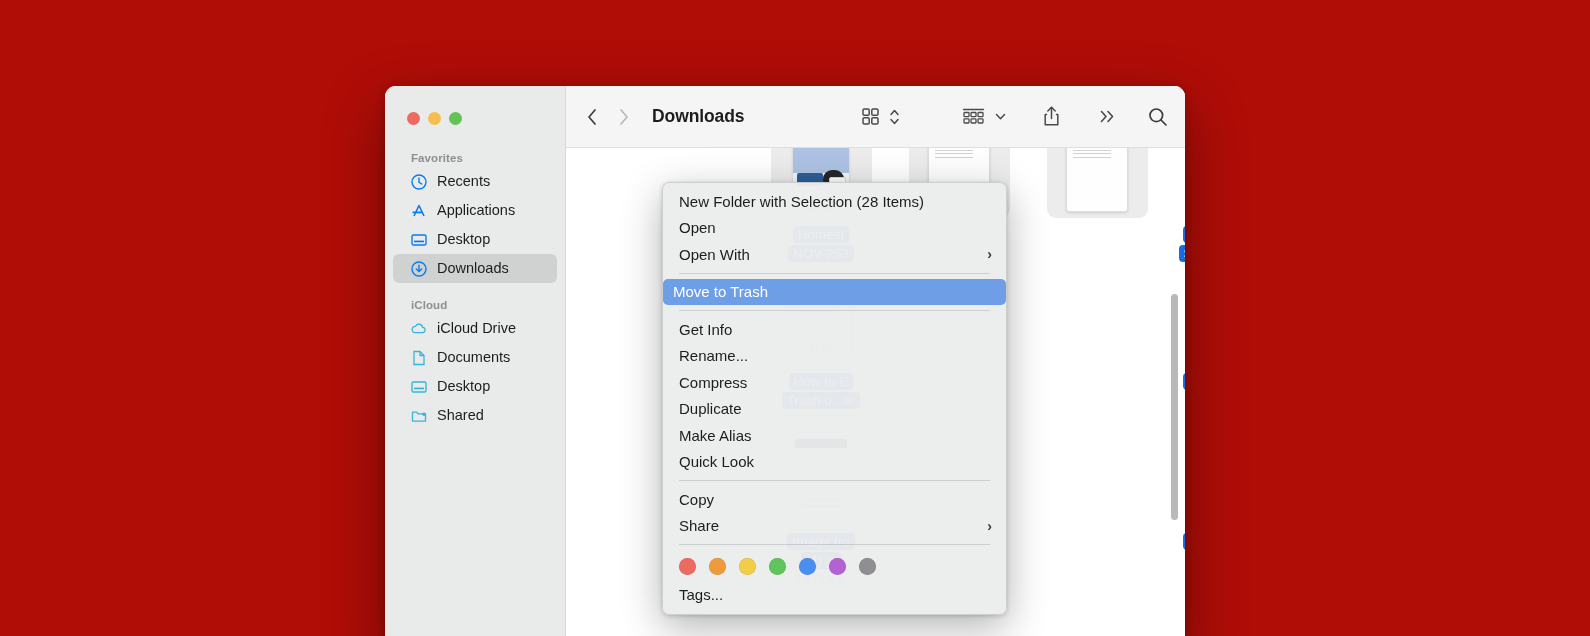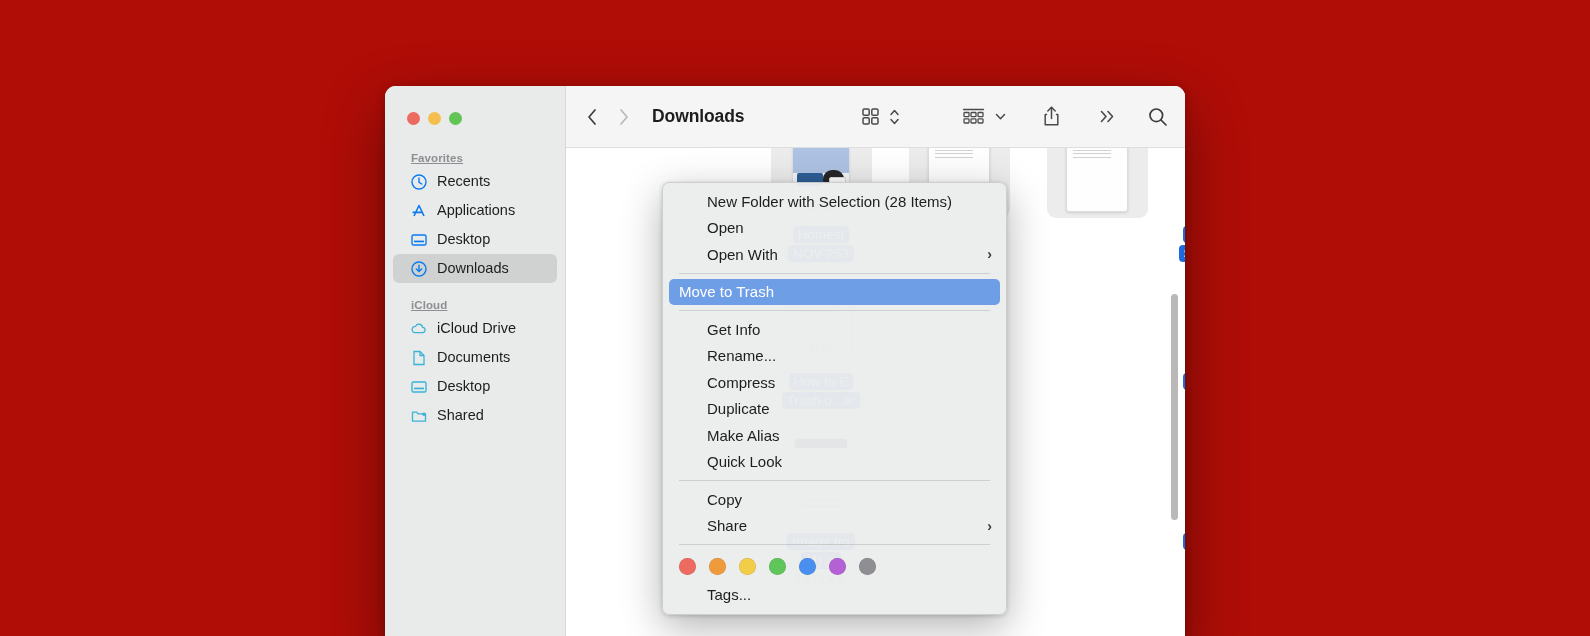--- a/index.html
+++ b/index.html
@@ -29,21 +29,20 @@
     border-right: 1px solid #d7d8d8;
     padding-top: 62px;
     flex: 0 0 181px;
     position: relative;
   }
   .sb-section {
     font-size: 11.5px; font-weight: bold;
     color: #8e8e93;
     padding: 4px 0 3px 26px;
     letter-spacing: 0.1px;
-    text-decoration: underline;
   }
   .sb-section.tags-sec { padding-top: 16px; }
   .sb-item {
     display: flex; align-items: center;
     height: 29px;
     margin: 0 8px;
     padding-left: 16px;
     border-radius: 6px;
     color: #1d1d1f;
     font-size: 14.5px;
@@ -229,26 +228,25 @@
     z-index: 100;
     overflow: hidden;
   }
   .ctx-item {
     height: 26.5px;
     display: flex; align-items: center;
     padding: 0 14px 0 16px;
     font-size: 15px;
     color: #1d1d1f;
     position: relative;
-    margin-left: 28px;
   }
   .ctx-item.hl {
     background: #6d9ee6;
     color: #ffffff;
-    margin: 0 6px;
+    margin: 0 0;
     border-radius: 5px;
     padding-left: 10px;
   }
   .ctx-item .sub-arrow {
     margin-left: auto;
     font-size: 14px;
     font-weight: bold;
     color: #3a3a3c;
     line-height: 1;
   }

